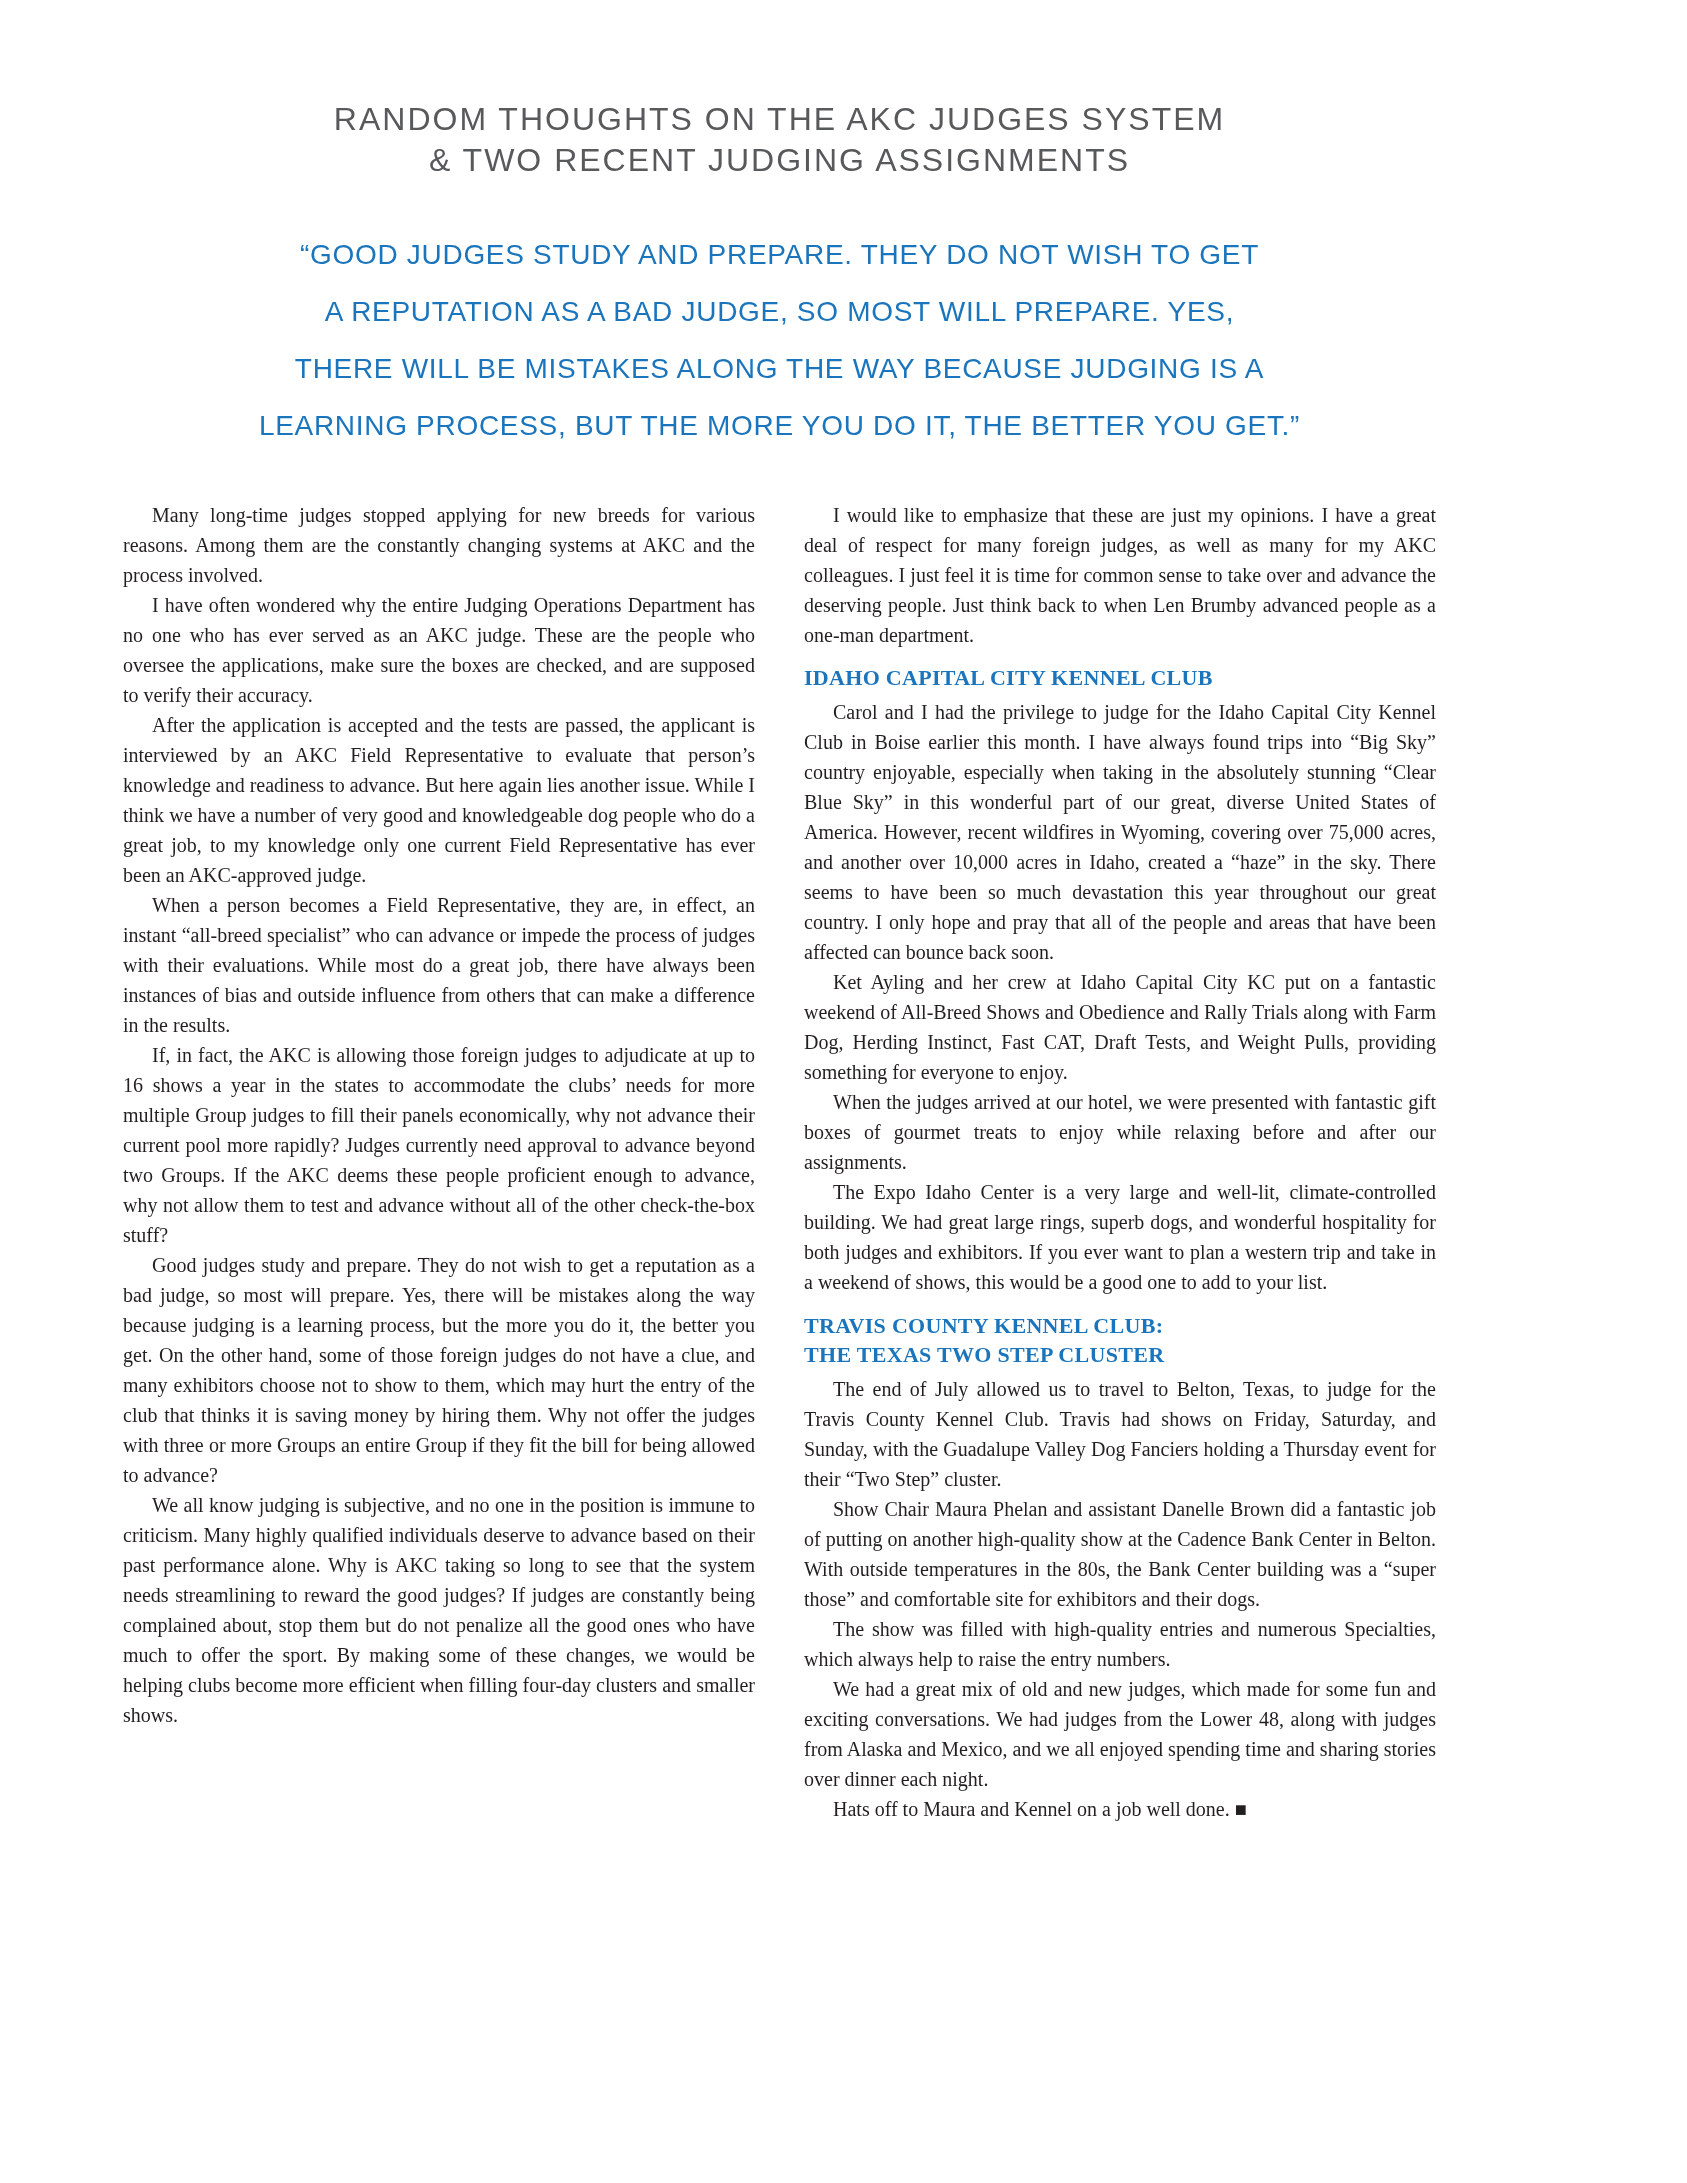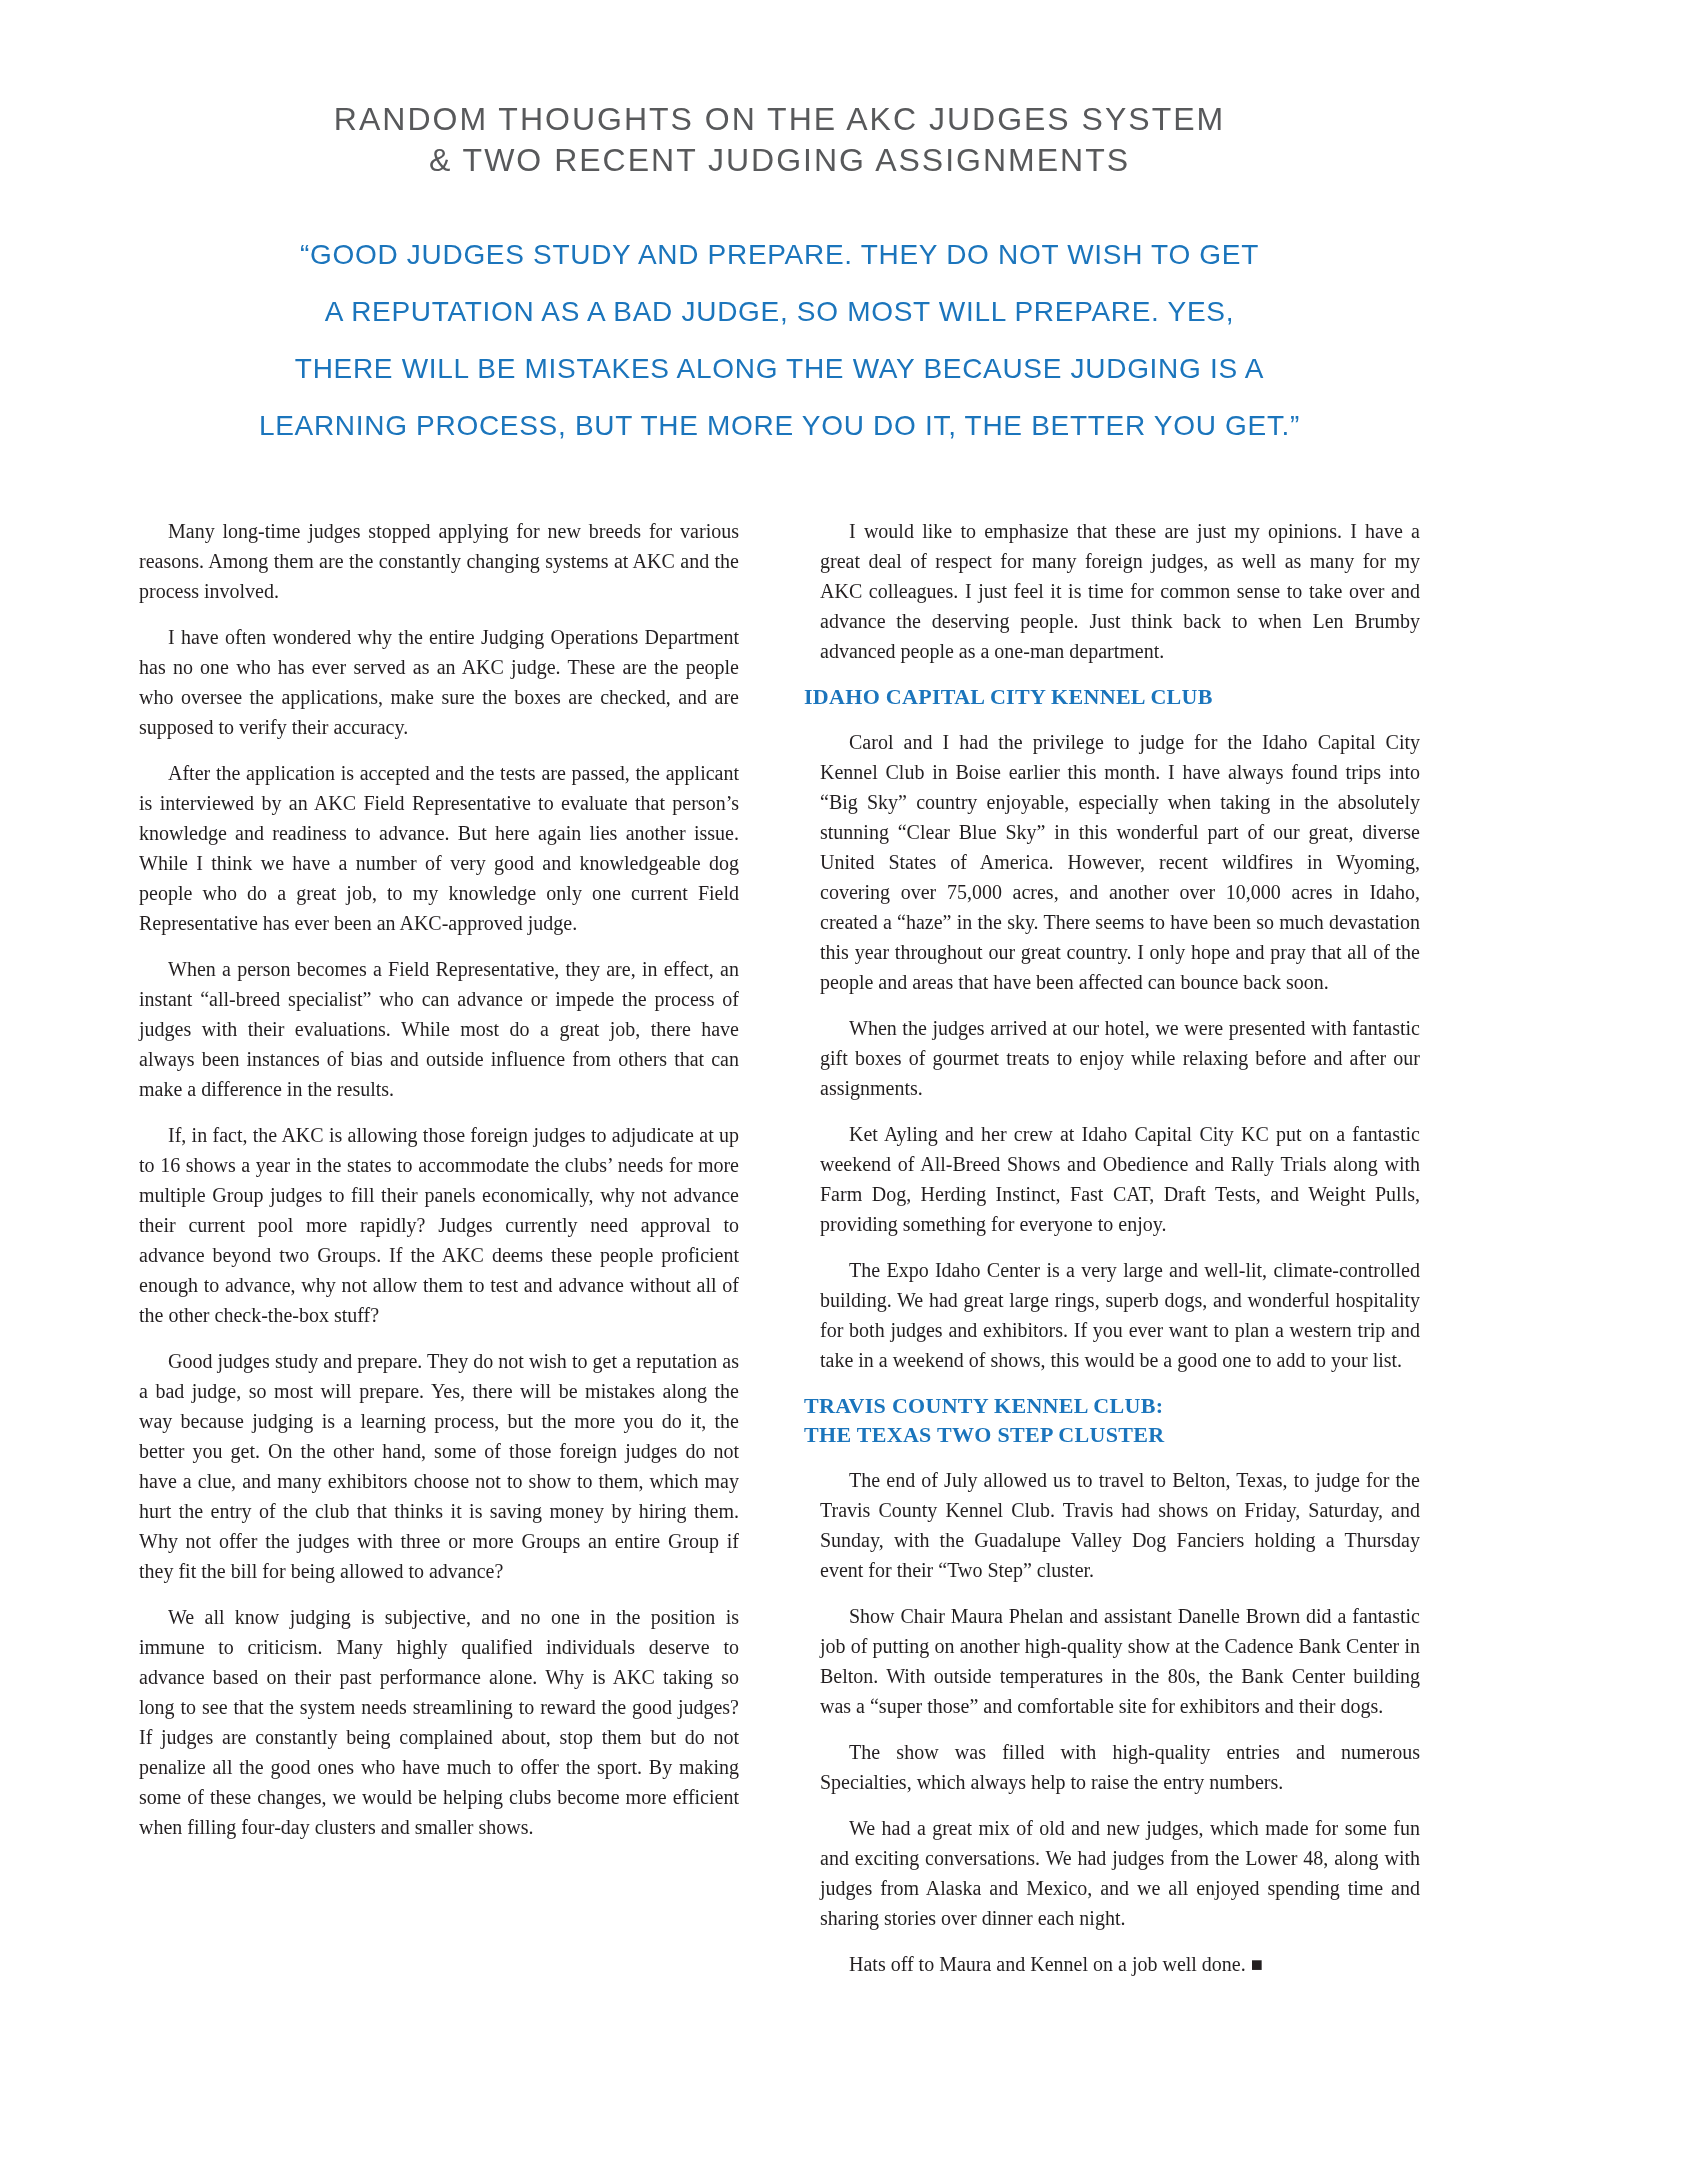--- a/index.html
+++ b/index.html
@@ -44,21 +44,21 @@
   .columns {
     display: flex;
     gap: 49px;
     align-items: flex-start;
   }
   .column {
     flex: 1 1 0;
     min-width: 0;
   }
   .body-paragraph {
-    margin: 16px;
+    margin: 0;
     font-size: 20px;
     line-height: 30px;
     text-align: justify;
     text-indent: 29px;
     hyphens: auto;
   }
   .section-heading {
     margin: 13.2px 0 5.3px 0;
     font-family: Liberation Serif, serif;
     font-weight: 700;
@@ -91,22 +91,22 @@
         <p class="body-paragraph">After the application is accepted and the tests are passed, the applicant is interviewed by an AKC Field Representative to evaluate that person’s knowledge and readiness to advance. But here again lies another issue. While I think we have a number of very good and knowledgeable dog people who do a great job, to my knowledge only one current Field Representative has ever been an AKC-approved judge.</p>
         <p class="body-paragraph">When a person becomes a Field Representative, they are, in effect, an instant “all-breed specialist” who can advance or impede the process of judges with their evaluations. While most do a great job, there have always been instances of bias and outside influence from others that can make a difference in the results.</p>
         <p class="body-paragraph">If, in fact, the AKC is allowing those foreign judges to adjudicate at up to 16 shows a year in the states to accommodate the clubs’ needs for more multiple Group judges to fill their panels economically, why not advance their current pool more rapidly? Judges currently need approval to advance beyond two Groups. If the AKC deems these people proficient enough to advance, why not allow them to test and advance without all of the other check-the-box stuff?</p>
         <p class="body-paragraph">Good judges study and prepare. They do not wish to get a reputation as a bad judge, so most will prepare. Yes, there will be mistakes along the way because judging is a learning process, but the more you do it, the better you get. On the other hand, some of those foreign judges do not have a clue, and many exhibitors choose not to show to them, which may hurt the entry of the club that thinks it is saving money by hiring them. Why not offer the judges with three or more Groups an entire Group if they fit the bill for being allowed to advance?</p>
         <p class="body-paragraph">We all know judging is subjective, and no one in the position is immune to criticism. Many highly qualified individuals deserve to advance based on their past performance alone. Why is AKC taking so long to see that the system needs streamlining to reward the good judges? If judges are constantly being complained about, stop them but do not penalize all the good ones who have much to offer the sport. By making some of these changes, we would be helping clubs become more efficient when filling four-day clusters and smaller shows.</p>
       </section>
     <section class="column">
         <p class="body-paragraph">I would like to emphasize that these are just my opinions. I have a great deal of respect for many foreign judges, as well as many for my AKC colleagues. I just feel it is time for common sense to take over and advance the deserving people. Just think back to when Len Brumby advanced people as a one-man department.</p>
         <h2 class="section-heading">IDAHO CAPITAL CITY KENNEL CLUB</h2>
         <p class="body-paragraph">Carol and I had the privilege to judge for the Idaho Capital City Kennel Club in Boise earlier this month. I have always found trips into “Big Sky” country enjoyable, especially when taking in the absolutely stunning “Clear Blue Sky” in this wonderful part of our great, diverse United States of America. However, recent wildfires in Wyoming, covering over 75,000 acres, and another over 10,000 acres in Idaho, created a “haze” in the sky. There seems to have been so much devastation this year throughout our great country. I only hope and pray that all of the people and areas that have been affected can bounce back soon.</p>
+        <p class="body-paragraph">Ket Ayling and her crew at Idaho Capital City KC put on a fantastic weekend of All-Breed Shows and Obedience and Rally Trials along with Farm Dog, Herding Instinct, Fast CAT, Draft Tests, and Weight Pulls, providing something for everyone to enjoy.</p>
         <p class="body-paragraph">When the judges arrived at our hotel, we were presented with fantastic gift boxes of gourmet treats to enjoy while relaxing before and after our assignments.</p>
-        <p class="body-paragraph">Ket Ayling and her crew at Idaho Capital City KC put on a fantastic weekend of All-Breed Shows and Obedience and Rally Trials along with Farm Dog, Herding Instinct, Fast CAT, Draft Tests, and Weight Pulls, providing something for everyone to enjoy.</p>
         <p class="body-paragraph">The Expo Idaho Center is a very large and well-lit, climate-controlled building. We had great large rings, superb dogs, and wonderful hospitality for both judges and exhibitors. If you ever want to plan a western trip and take in a weekend of shows, this would be a good one to add to your list.</p>
         <h2 class="section-heading">TRAVIS COUNTY KENNEL CLUB:
 THE TEXAS TWO STEP CLUSTER</h2>
         <p class="body-paragraph">The end of July allowed us to travel to Belton, Texas, to judge for the Travis County Kennel Club. Travis had shows on Friday, Saturday, and Sunday, with the Guadalupe Valley Dog Fanciers holding a Thursday event for their “Two Step” cluster.</p>
         <p class="body-paragraph">Show Chair Maura Phelan and assistant Danelle Brown did a fantastic job of putting on another high-quality show at the Cadence Bank Center in Belton. With outside temperatures in the 80s, the Bank Center building was a “super those” and comfortable site for exhibitors and their dogs.</p>
         <p class="body-paragraph">The show was filled with high-quality entries and numerous Specialties, which always help to raise the entry numbers.</p>
         <p class="body-paragraph">We had a great mix of old and new judges, which made for some fun and exciting conversations. We had judges from the Lower 48, along with judges from Alaska and Mexico, and we all enjoyed spending time and sharing stories over dinner each night.</p>
         <p class="body-paragraph">Hats off to Maura and Kennel on a job well done. ■</p>
       </section>
   </main>

